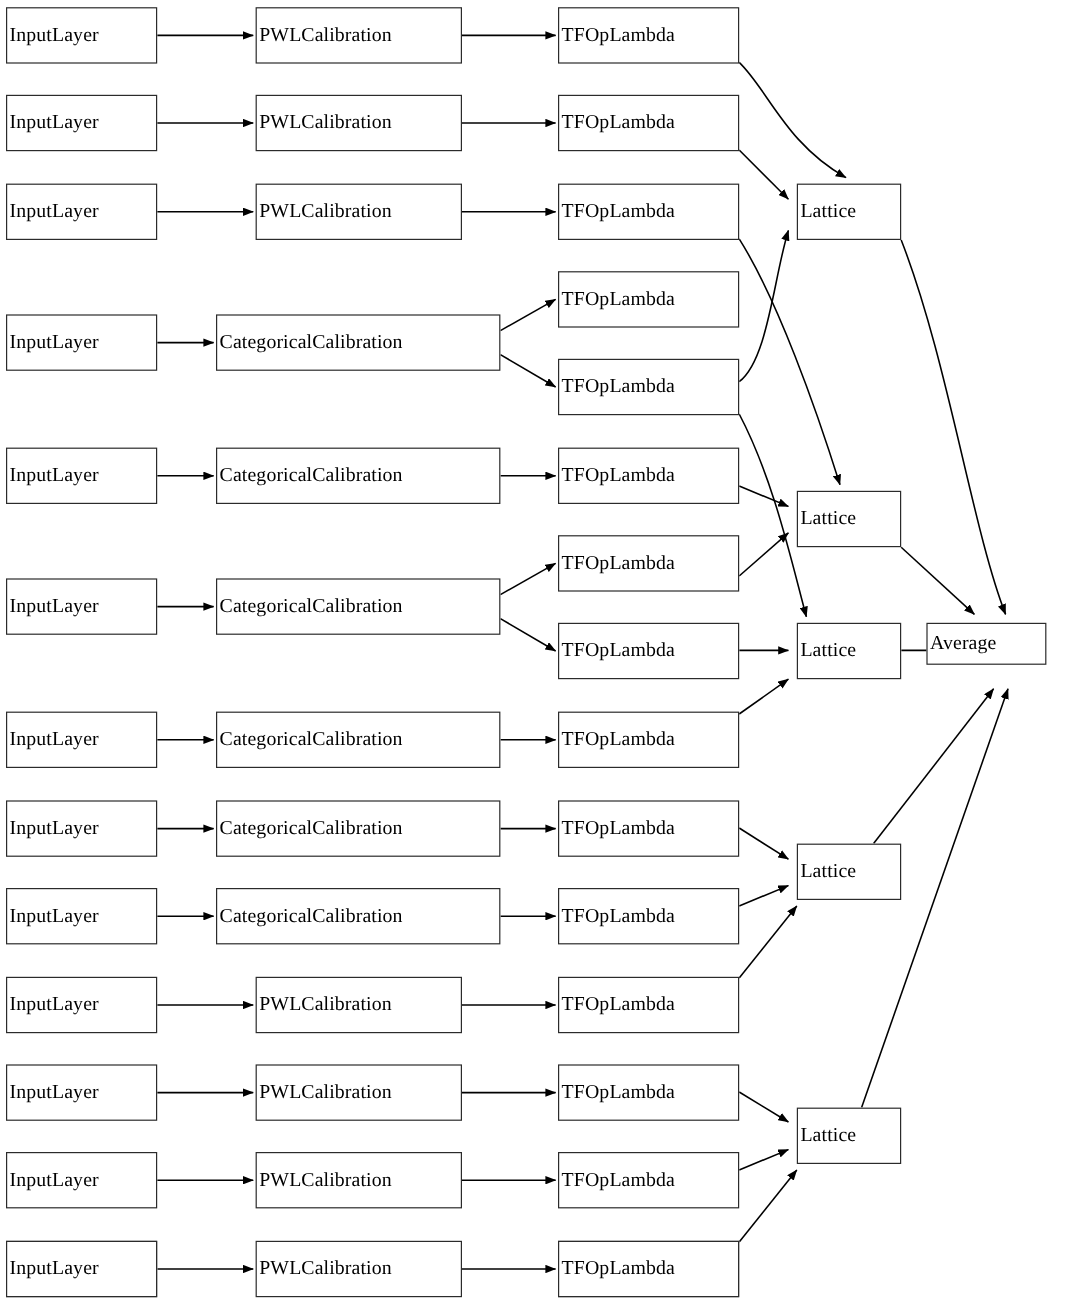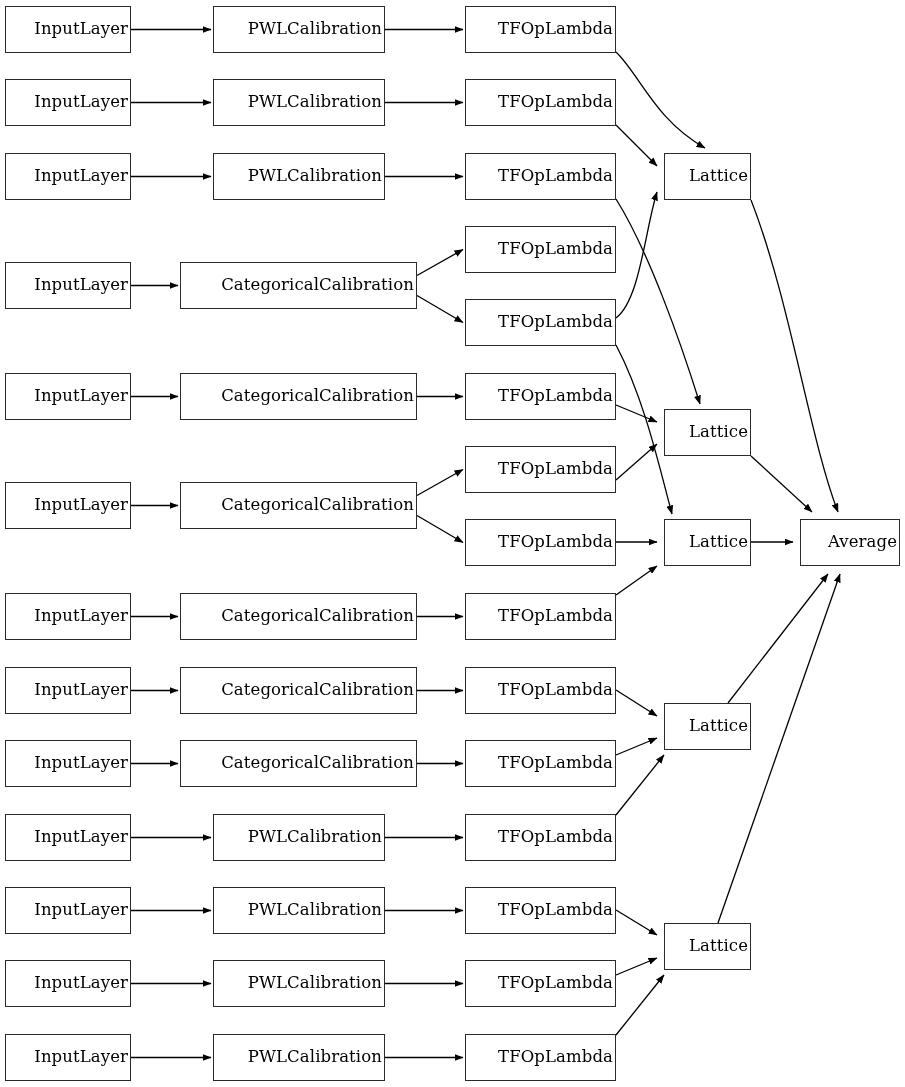--- a/index.html
+++ b/index.html
@@ -24,26 +24,27 @@
     height: 1087px;
     pointer-events: none;
   }
   .node {
     position: absolute;
     box-sizing: border-box;
     border: 1px solid #2b2b2b;
     background: #ffffff;
     display: flex;
     align-items: center;
-    justify-content: flex-end;
+    justify-content: flex-start;
     color: #000000;
     font-size: 16.5px;
     line-height: 1;
     white-space: nowrap;
     letter-spacing: 0.1px;
+    font-family: Liberation Serif, serif;
   }
   .node .node-label {
     display: block;
     padding: 0 2px;
   }
 </style>
 </head>
 <body>
 
 <div id="canvas">
@@ -244,18 +245,18 @@
       </div>
       <div class="node" style="left: 664px; top: 519px; width: 87px; height: 47px;">
         <span class="node-label">Lattice</span>
       </div>
       <div class="node" style="left: 664px; top: 703px; width: 87px; height: 47px;">
         <span class="node-label">Lattice</span>
       </div>
       <div class="node" style="left: 664px; top: 923px; width: 87px; height: 47px;">
         <span class="node-label">Lattice</span>
       </div>
-      <div class="node" style="left: 800px; top: 519px; width: 100px; height: 47px;">
+      <div class="node" style="left: 772px; top: 519px; width: 100px; height: 35px;">
         <span class="node-label">Average</span>
       </div>
     </div>
 
 </div>
 
 </body></html>

